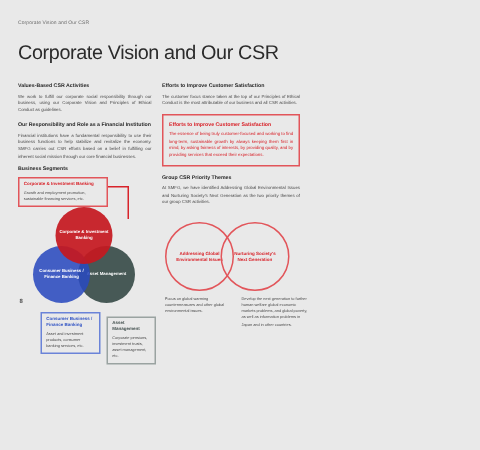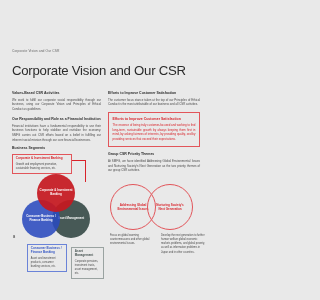--- a/index.html
+++ b/index.html
@@ -2,21 +2,21 @@
 <html><head>
 <meta charset="utf-8">
 <style>
   * { box-sizing: border-box; margin: 0; padding: 0; }
   html, body {
     width: 212px; height: 300px;
     background: #e9e9e9;
     font-family: "Liberation Sans", sans-serif;
     overflow: hidden;
   }
-  .page { position: relative; width: 212px; height: 216px; background: #e9e9e9; margin-top: 36px; }
+  .page { position: relative; width: 212px; height: 216px; background: #e9e9e9; }
 
   .breadcrumb {
     position: absolute; left: 12px; top: 13px;
     font-size: 3.3px; color: #6a6a6a; letter-spacing: .08px;
   }
   .page-title {
     position: absolute; left: 12px; top: 27px;
     font-size: 13.2px; color: #2b2b2b; letter-spacing: -.25px;
     font-weight: 400; white-space: nowrap;
   }

